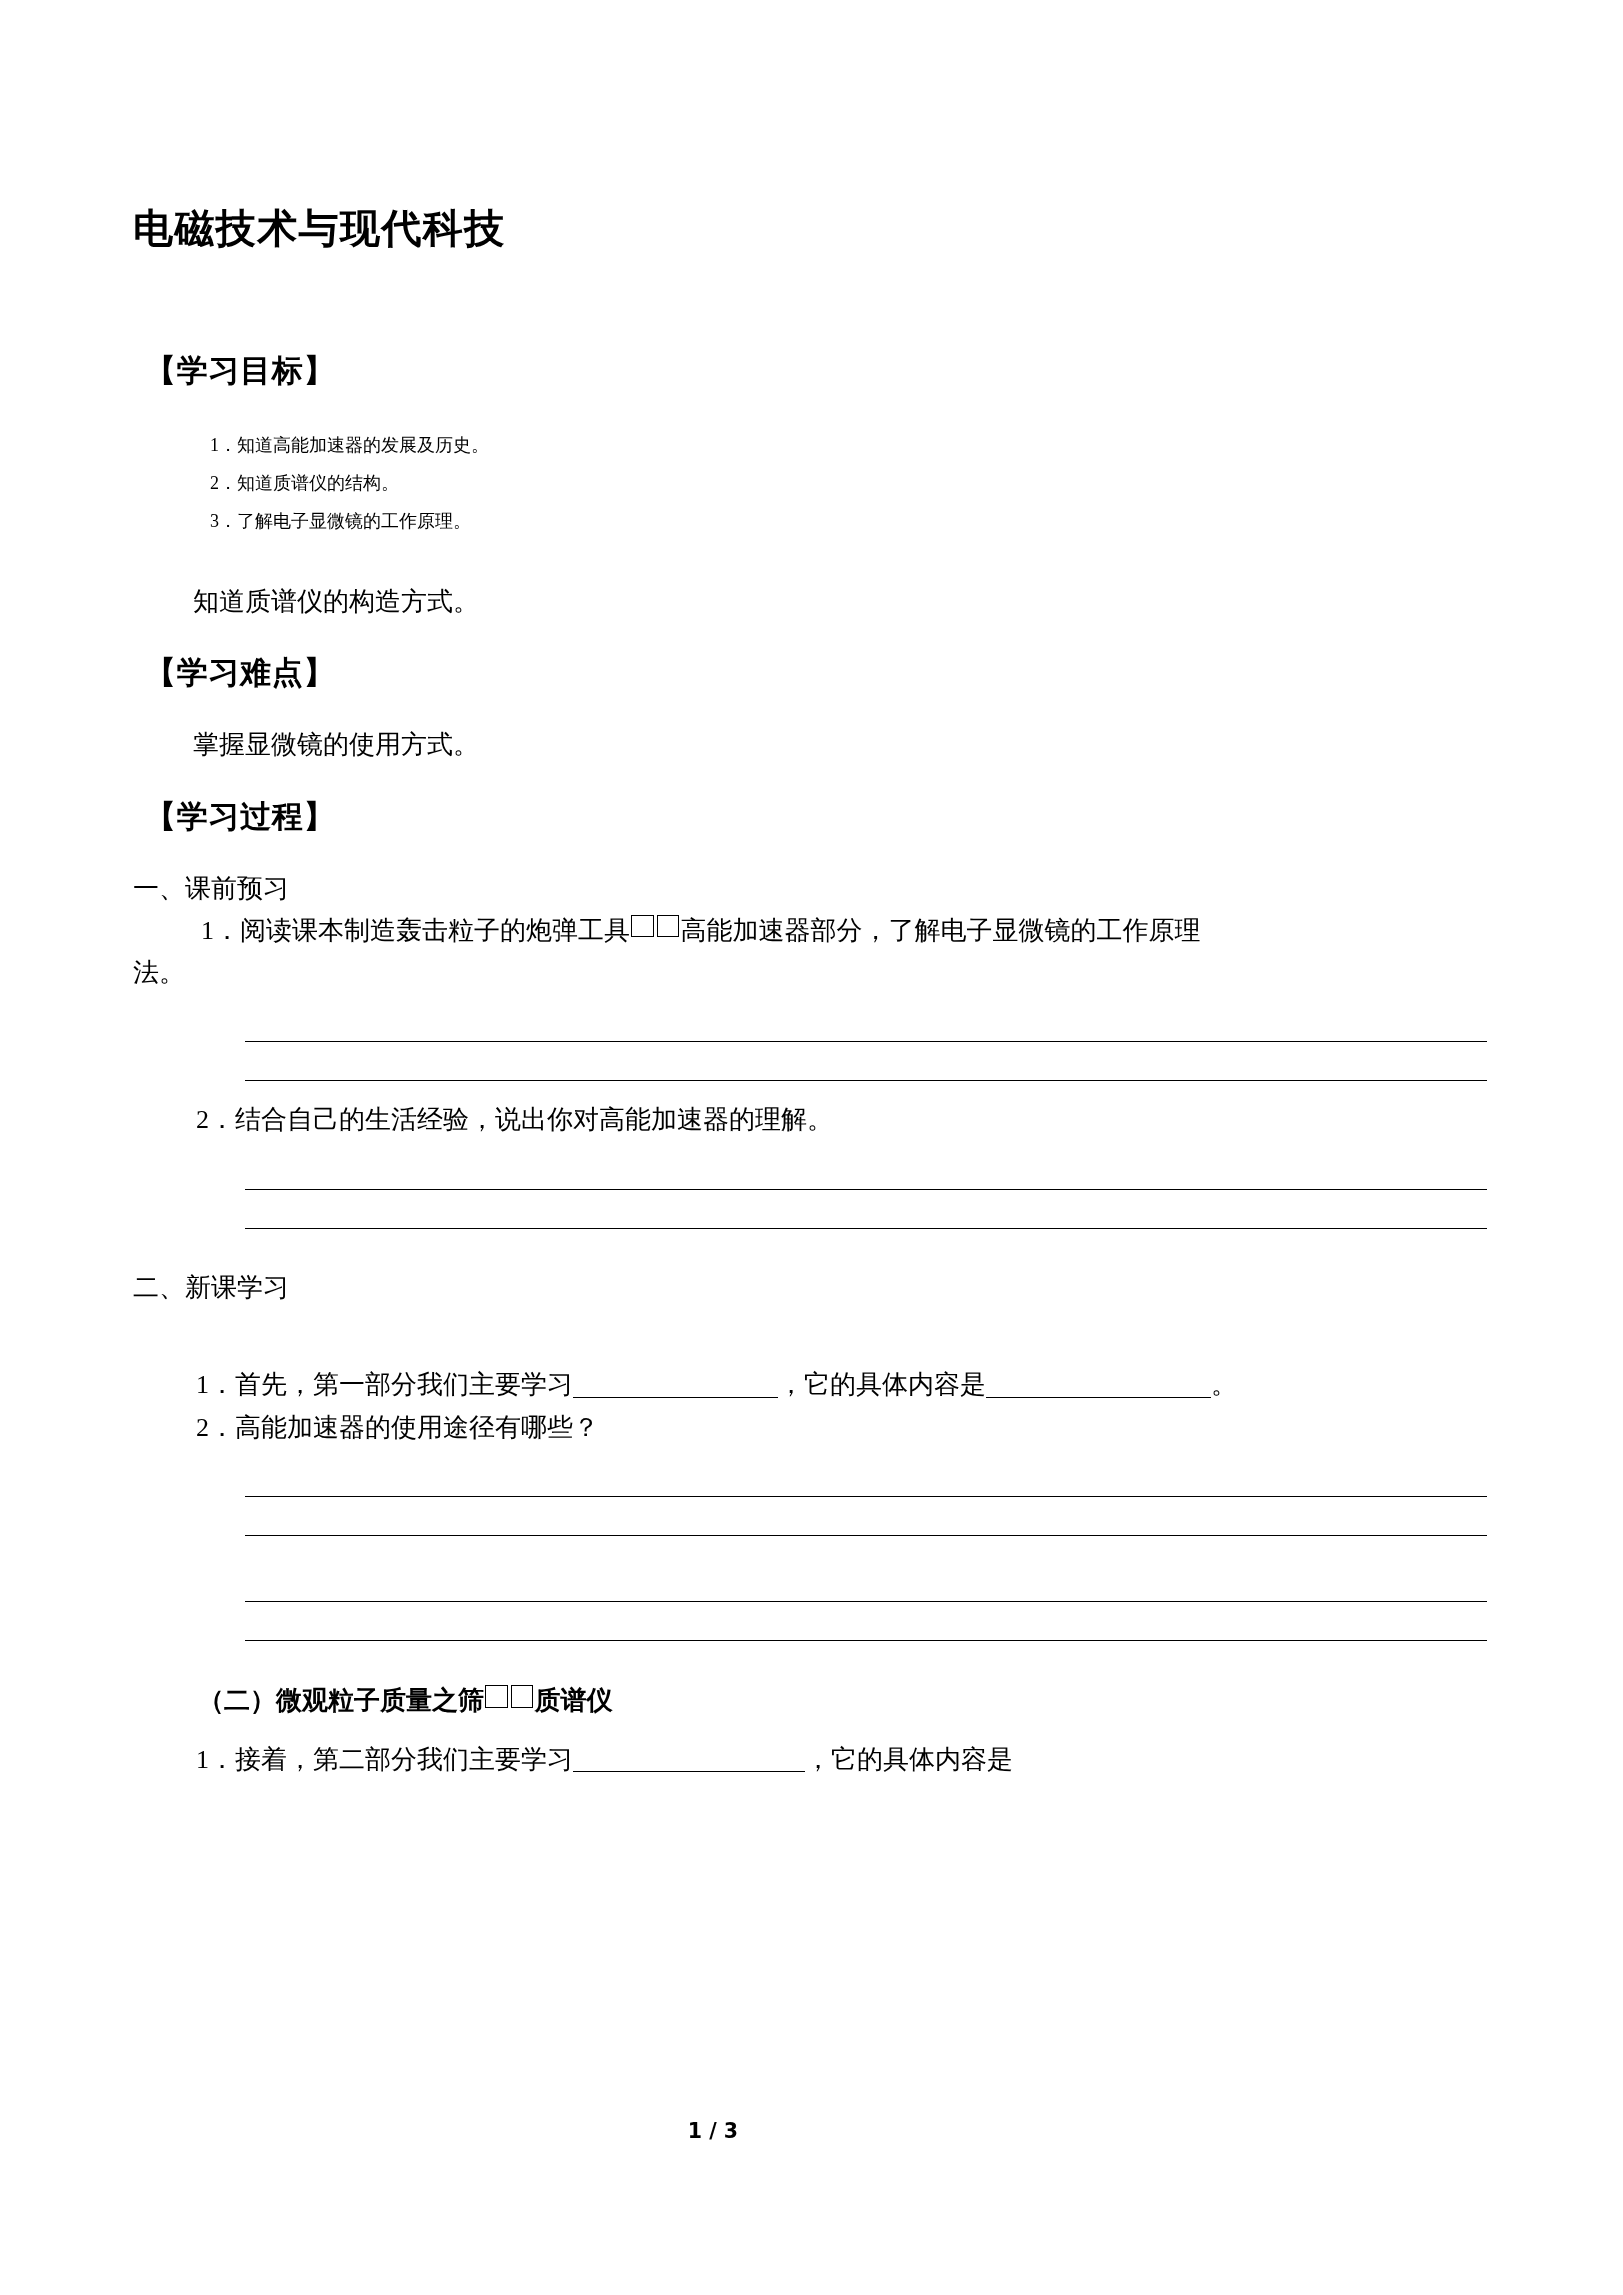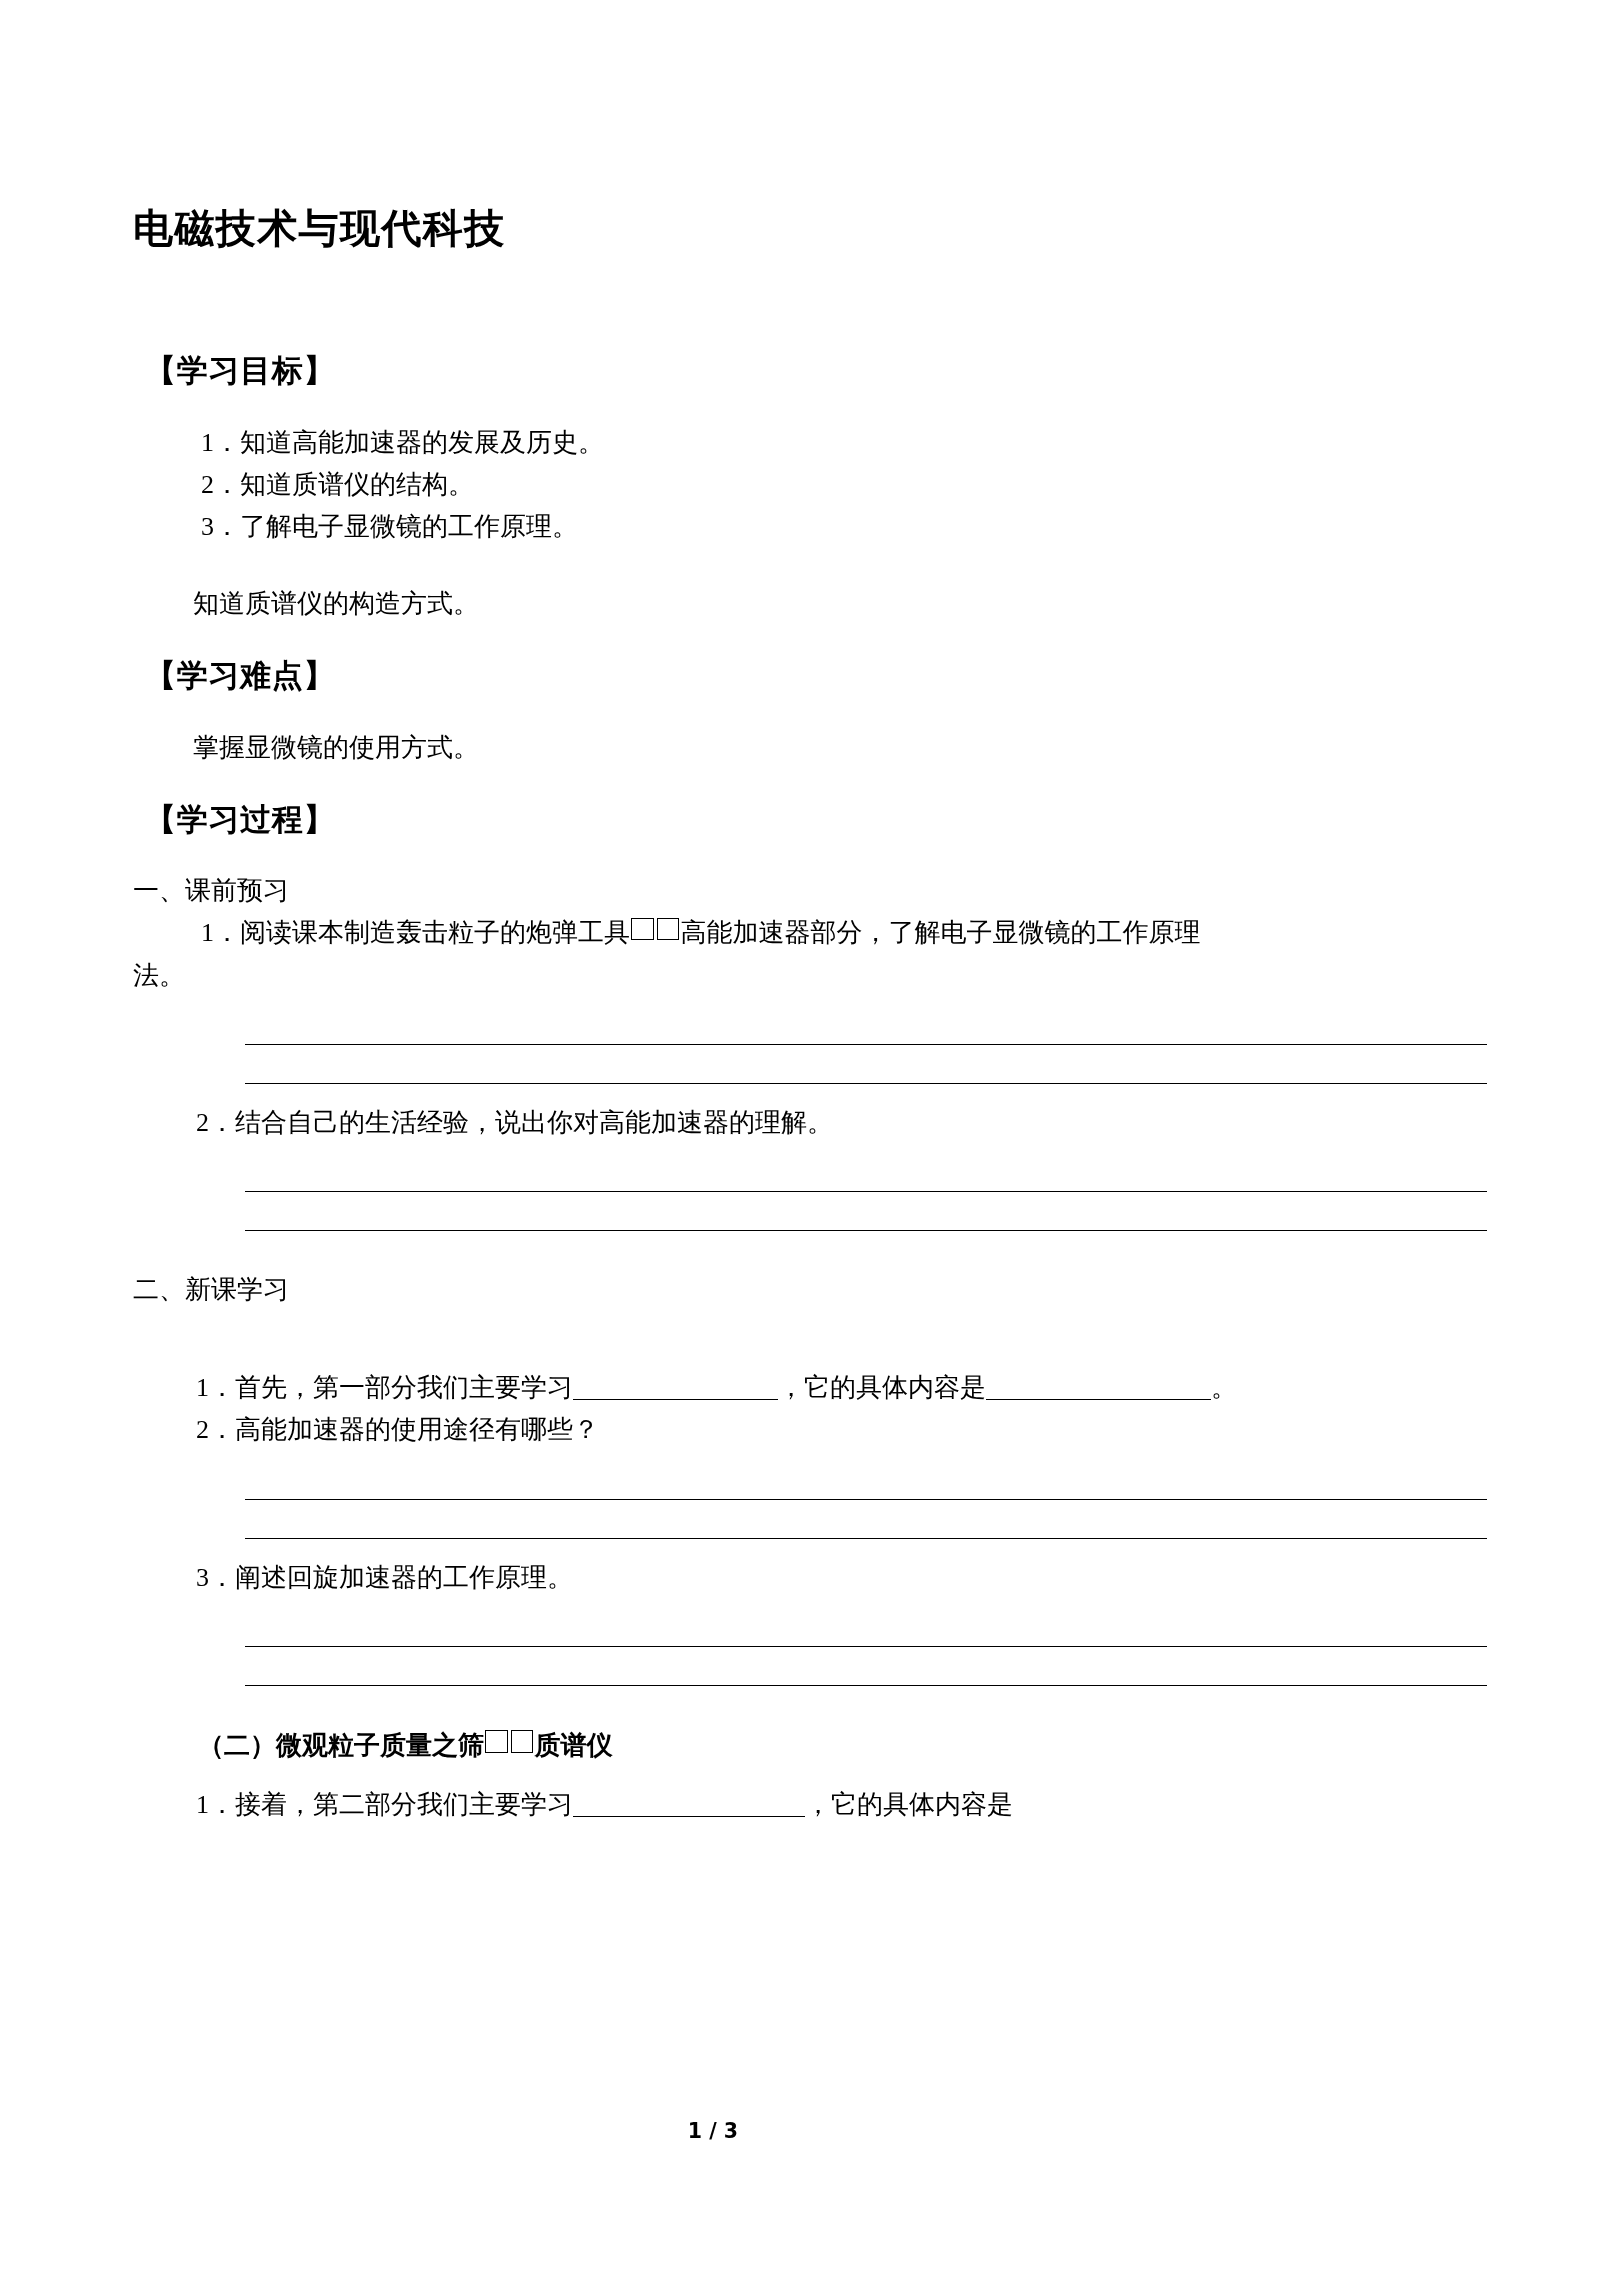--- a/index.html
+++ b/index.html
@@ -41,22 +41,22 @@
     font-weight: bold;
     margin: 12px;
     padding: 0;
     font-family: "DejaVu Sans", "Liberation Sans", sans-serif;
     letter-spacing: 0.7px;
   }
   .spacer-lg { height: 82px; }
   .spacer-md { height: 38px; }
   .spacer-sm { height: 17.7px; }
   .numbered-item {
-    font-size: 26px;
-    margin: 0;
+    font-size: 18px;
+    margin: 9px;
     padding: 0 0 0 68px;
     line-height: 1.62;
     font-family: "Liberation Serif", serif;
   }
   .plain-indent {
     font-size: 26px;
     margin: 0;
     padding: 0 0 0 60px;
     line-height: 1.62;
   }
@@ -196,21 +196,20 @@
 
     <div class="q-line">2．高能加速器的使用途径有哪些？</div>
 
     <div class="answer-lines">
       <div class="rule"></div>
       <div class="rule"></div>
     </div>
 
     <div class="spacer-sm"></div>
 
-    <div class="q-line">3．阐述回旋加速器的工作原理。</div>
 
     <div class="answer-lines">
       <div class="rule"></div>
       <div class="rule"></div>
     </div>
 
     <div class="spacer-md"></div>
 
     <div class="sub-head">
       <span>（二）微观粒子质量之筛</span><span class="box-glyph"></span><span class="box-glyph"></span><span>质谱仪</span>

